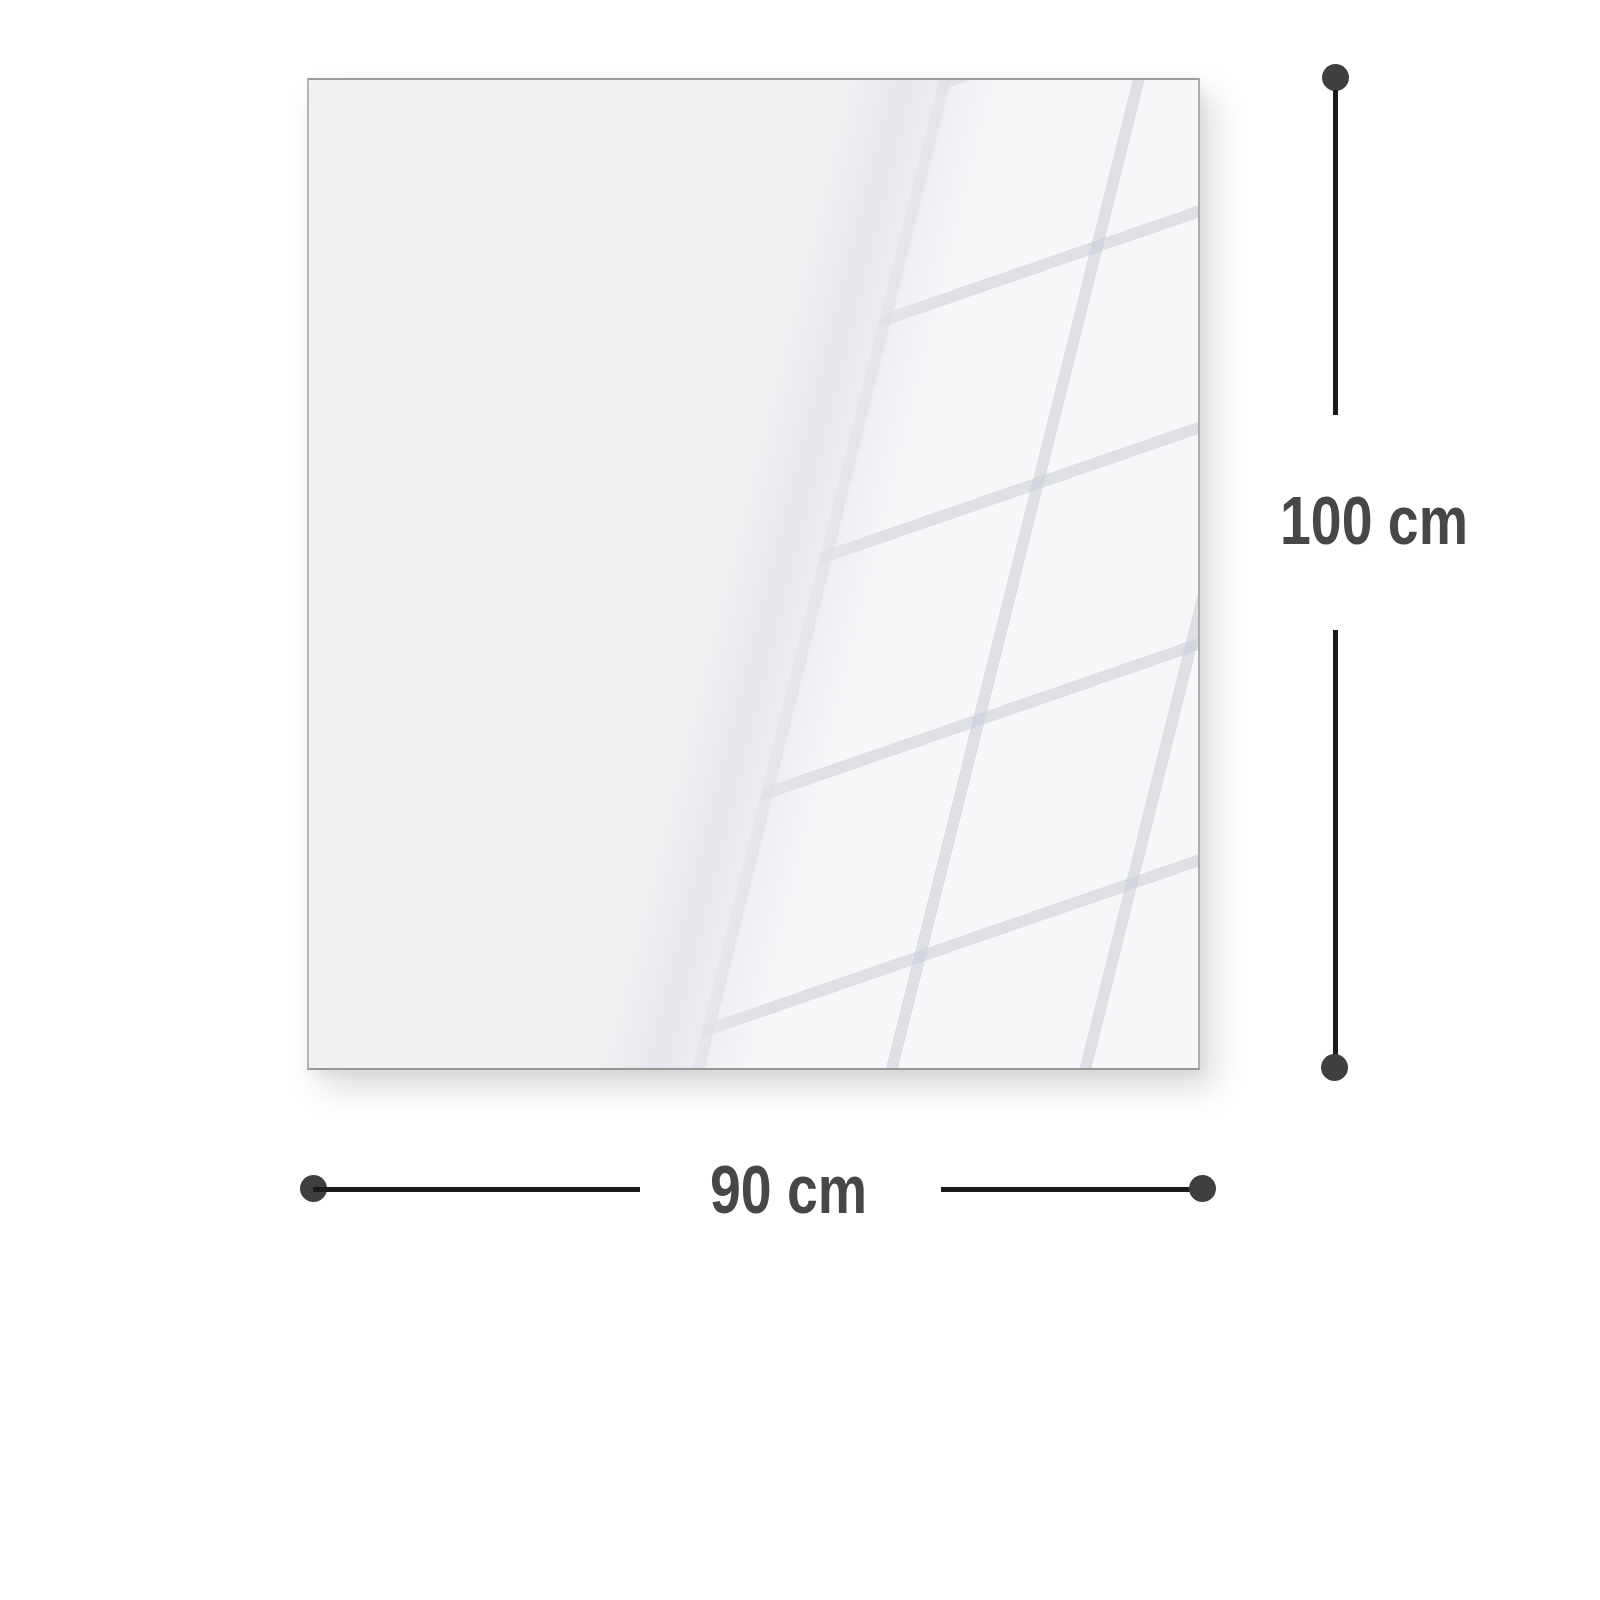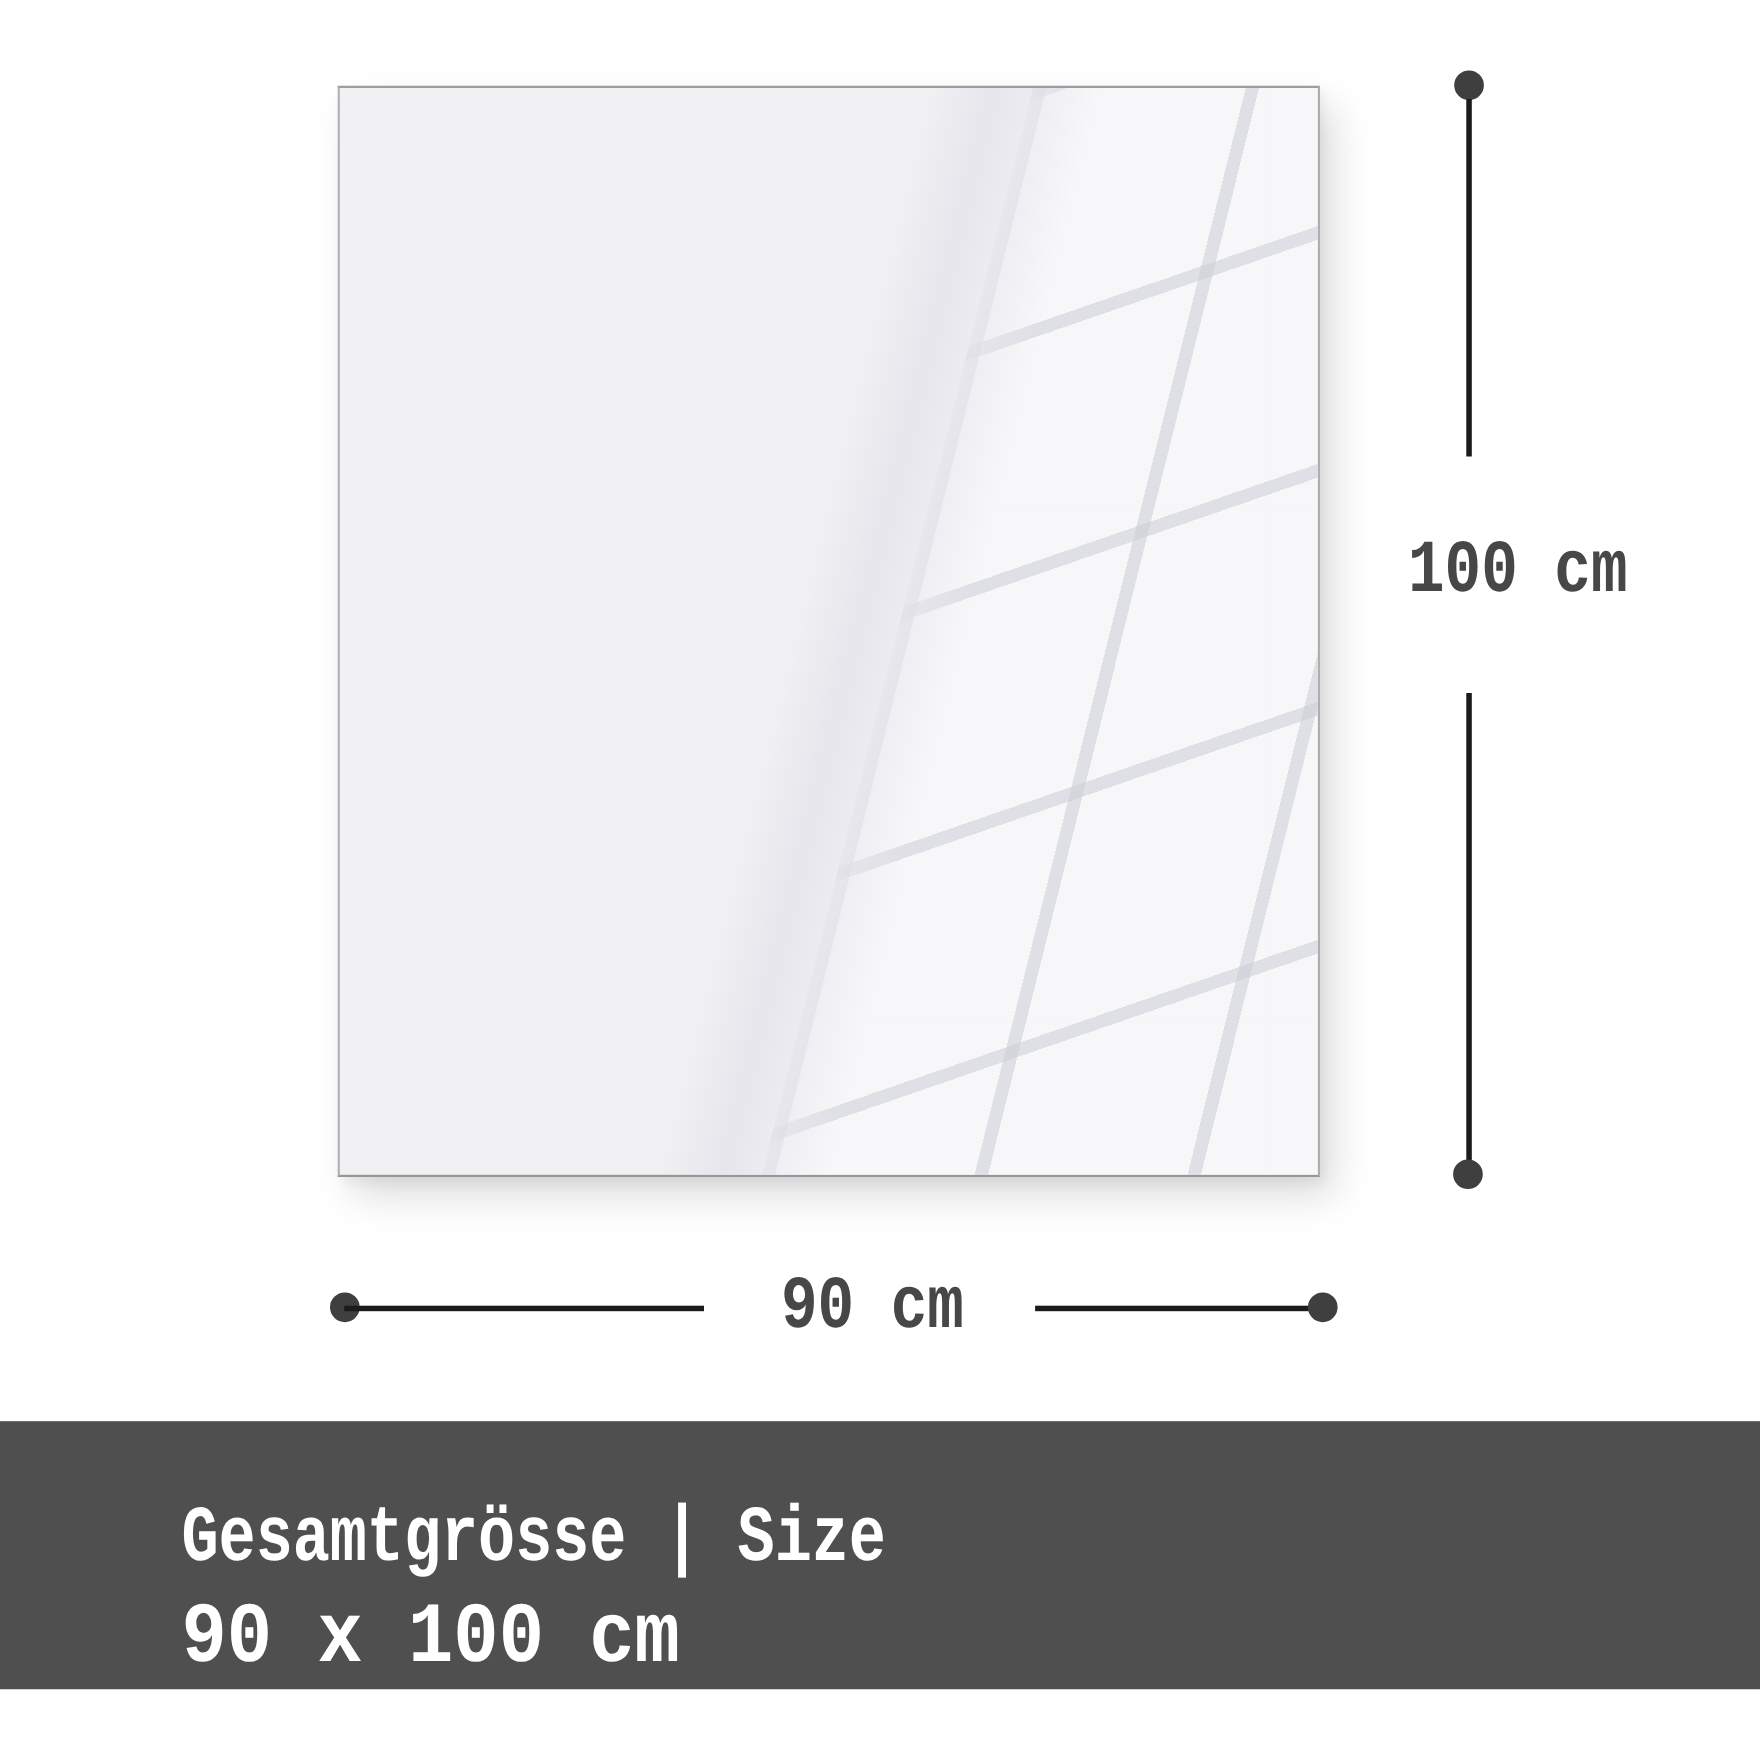--- a/index.html
+++ b/index.html
@@ -6,21 +6,21 @@
     margin: 0;
     padding: 0;
     background: #ffffff;
   }
   .stage {
     position: relative;
     width: 1600px;
     height: 1536px;
     overflow: hidden;
     background: var(--background, #ffffff);
-    font-family: Liberation Mono, monospace;
+    font-family: Liberation Sans, sans-serif;
   }
 
   
   .panel {
     position: absolute;
     left: 307px;
     top: 78px;
     width: 893px;
     height: 992px;
     box-sizing: border-box;
@@ -142,18 +142,14 @@
   </div>
 
   <div>
     <span class="dot" style="left:300px; top:1175px;"></span>
     <span class="seg h" style="left:313px; top:1187px; width:327px;"></span>
     <div class="dim-label" style="left:710px; top:1155px;">90 cm</div>
     <span class="seg h" style="left:941px; top:1187px; width:262px;"></span>
     <span class="dot" style="left:1189px; top:1175px;"></span>
   </div>
 
-  <div class="footer">
-    <div class="footer-title">Gesamtgrösse | Size</div>
-    <div class="footer-value">90 x 100 cm</div>
-  </div>
 
 </div>
 
 </body></html>

